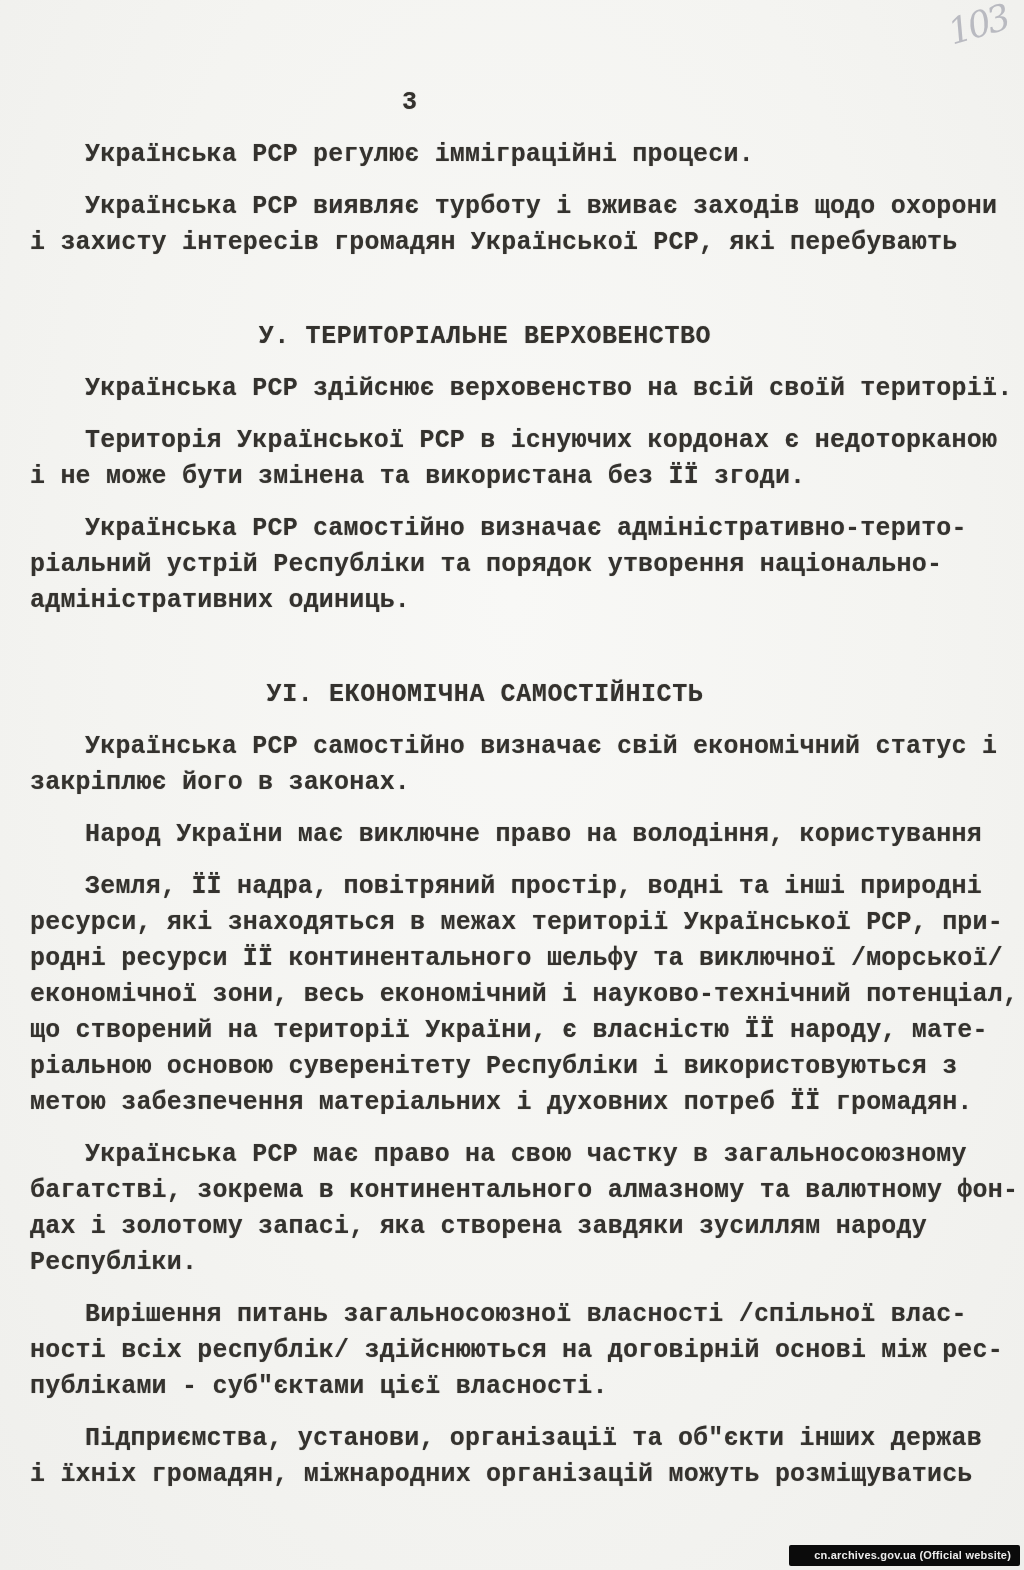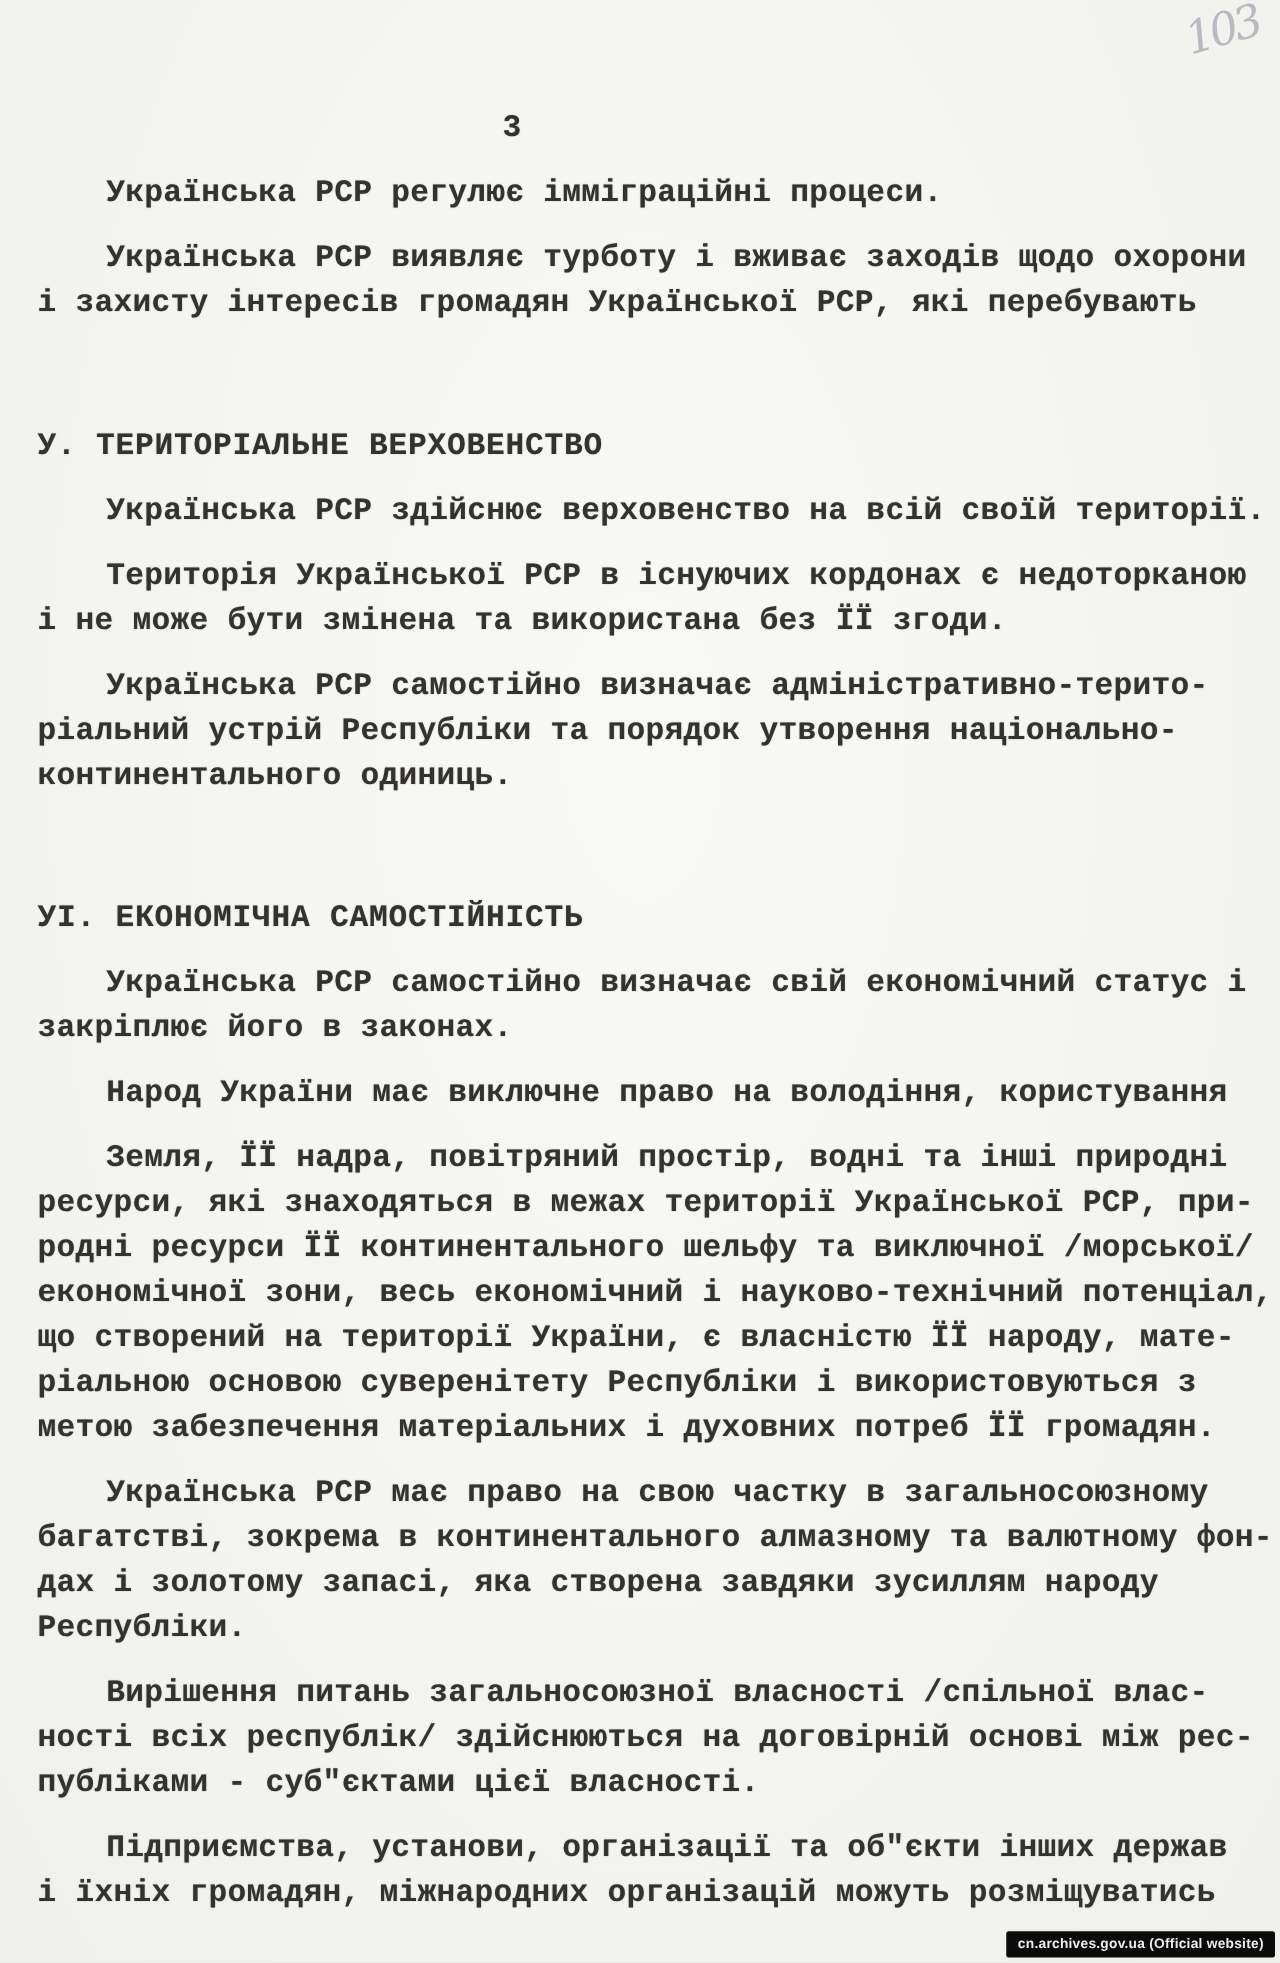--- a/index.html
+++ b/index.html
@@ -25,22 +25,22 @@
   }
   .line.indent{padding-left:55px;}
   .pagenum{
     font-size:25px;line-height:36px;font-weight:700;
     text-indent:372px;
     margin-bottom:9px;
     text-shadow:0 0 1px rgba(45,42,38,0.45);
   }
   .para{margin-top:16px;}
   .heading{
-    margin-top:78px;
-    text-align:left;
+    margin-top:58px;
+    text-align:center;
     padding-right:70px;
   }
   .heading .line{letter-spacing:0.6px;}
   .handwritten{
     position:absolute;
     top:4px;right:16px;
     font-family:"DejaVu Serif",serif;
     font-style:italic;
     font-size:36px;
     letter-spacing:-3px;
@@ -48,21 +48,21 @@
     transform:rotate(-16deg);
   }
   .watermark{
     position:absolute;
     right:4px;bottom:4px;
     background:#0b0b0b;
     color:#ececec;
     font-family:"Liberation Sans","DejaVu Sans",sans-serif;
     font-size:11px;
     font-weight:700;
-    padding:4px 9px 5px 9px;
+    padding:4px 9px 5px 25px;
     border-radius:2px;
     letter-spacing:0.2px;
   }
 </style>
 </head>
 <body>
 
 <div class="page">
   <div class="handwritten">103</div>
 
@@ -82,21 +82,21 @@
       <div class="para">
         <div class="line indent">Українська РСР здійснює верховенство на всій своїй території.</div>
       </div>
       <div class="para">
         <div class="line indent">Територія Української РСР в існуючих кордонах є недоторканою</div>
         <div class="line">і не може бути змінена та використана без ЇЇ згоди.</div>
       </div>
       <div class="para">
         <div class="line indent">Українська РСР самостійно визначає адміністративно-терито-</div>
         <div class="line">ріальний устрій Республіки та порядок утворення національно-</div>
-        <div class="line">континентального одиниць.</div>
+        <div class="line">адміністративних одиниць.</div>
       </div>
       <div class="heading">
         <div class="line">УІ. ЕКОНОМІЧНА САМОСТІЙНІСТЬ</div>
       </div>
       <div class="para">
         <div class="line indent">Українська РСР самостійно визначає свій економічний статус і</div>
         <div class="line">закріплює його в законах.</div>
       </div>
       <div class="para">
         <div class="line indent">Народ України має виключне право на володіння, користування</div>

